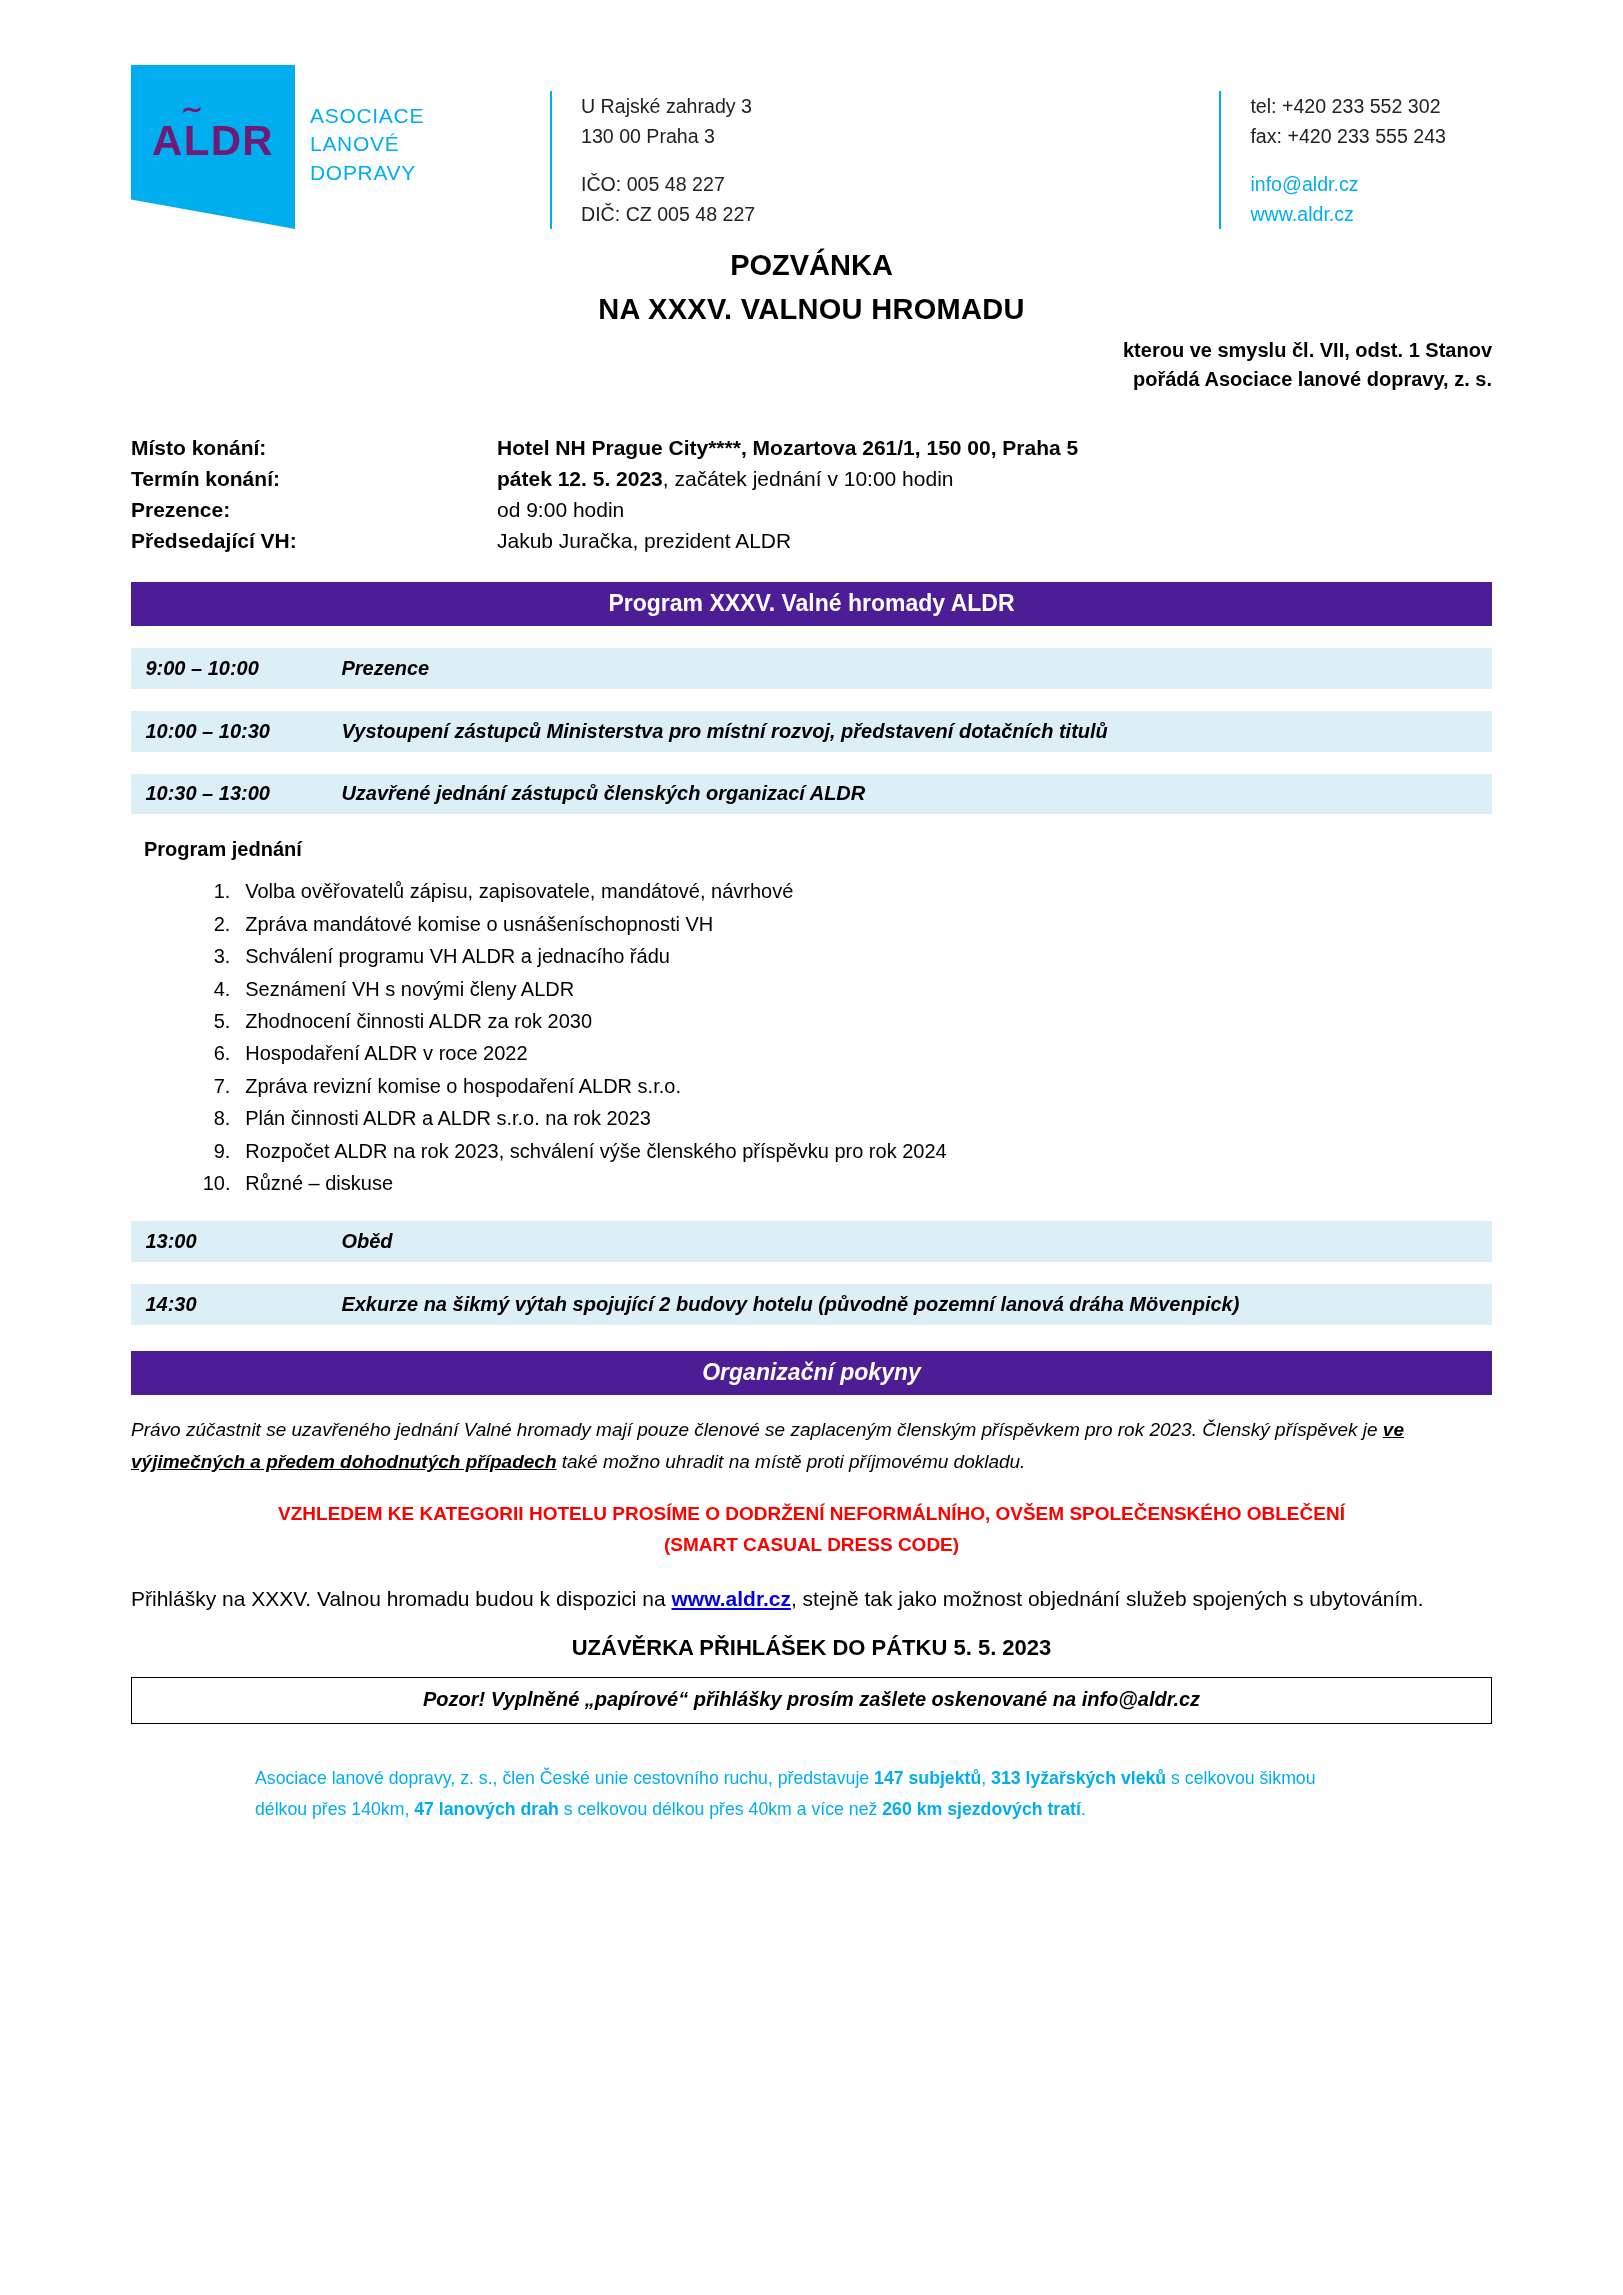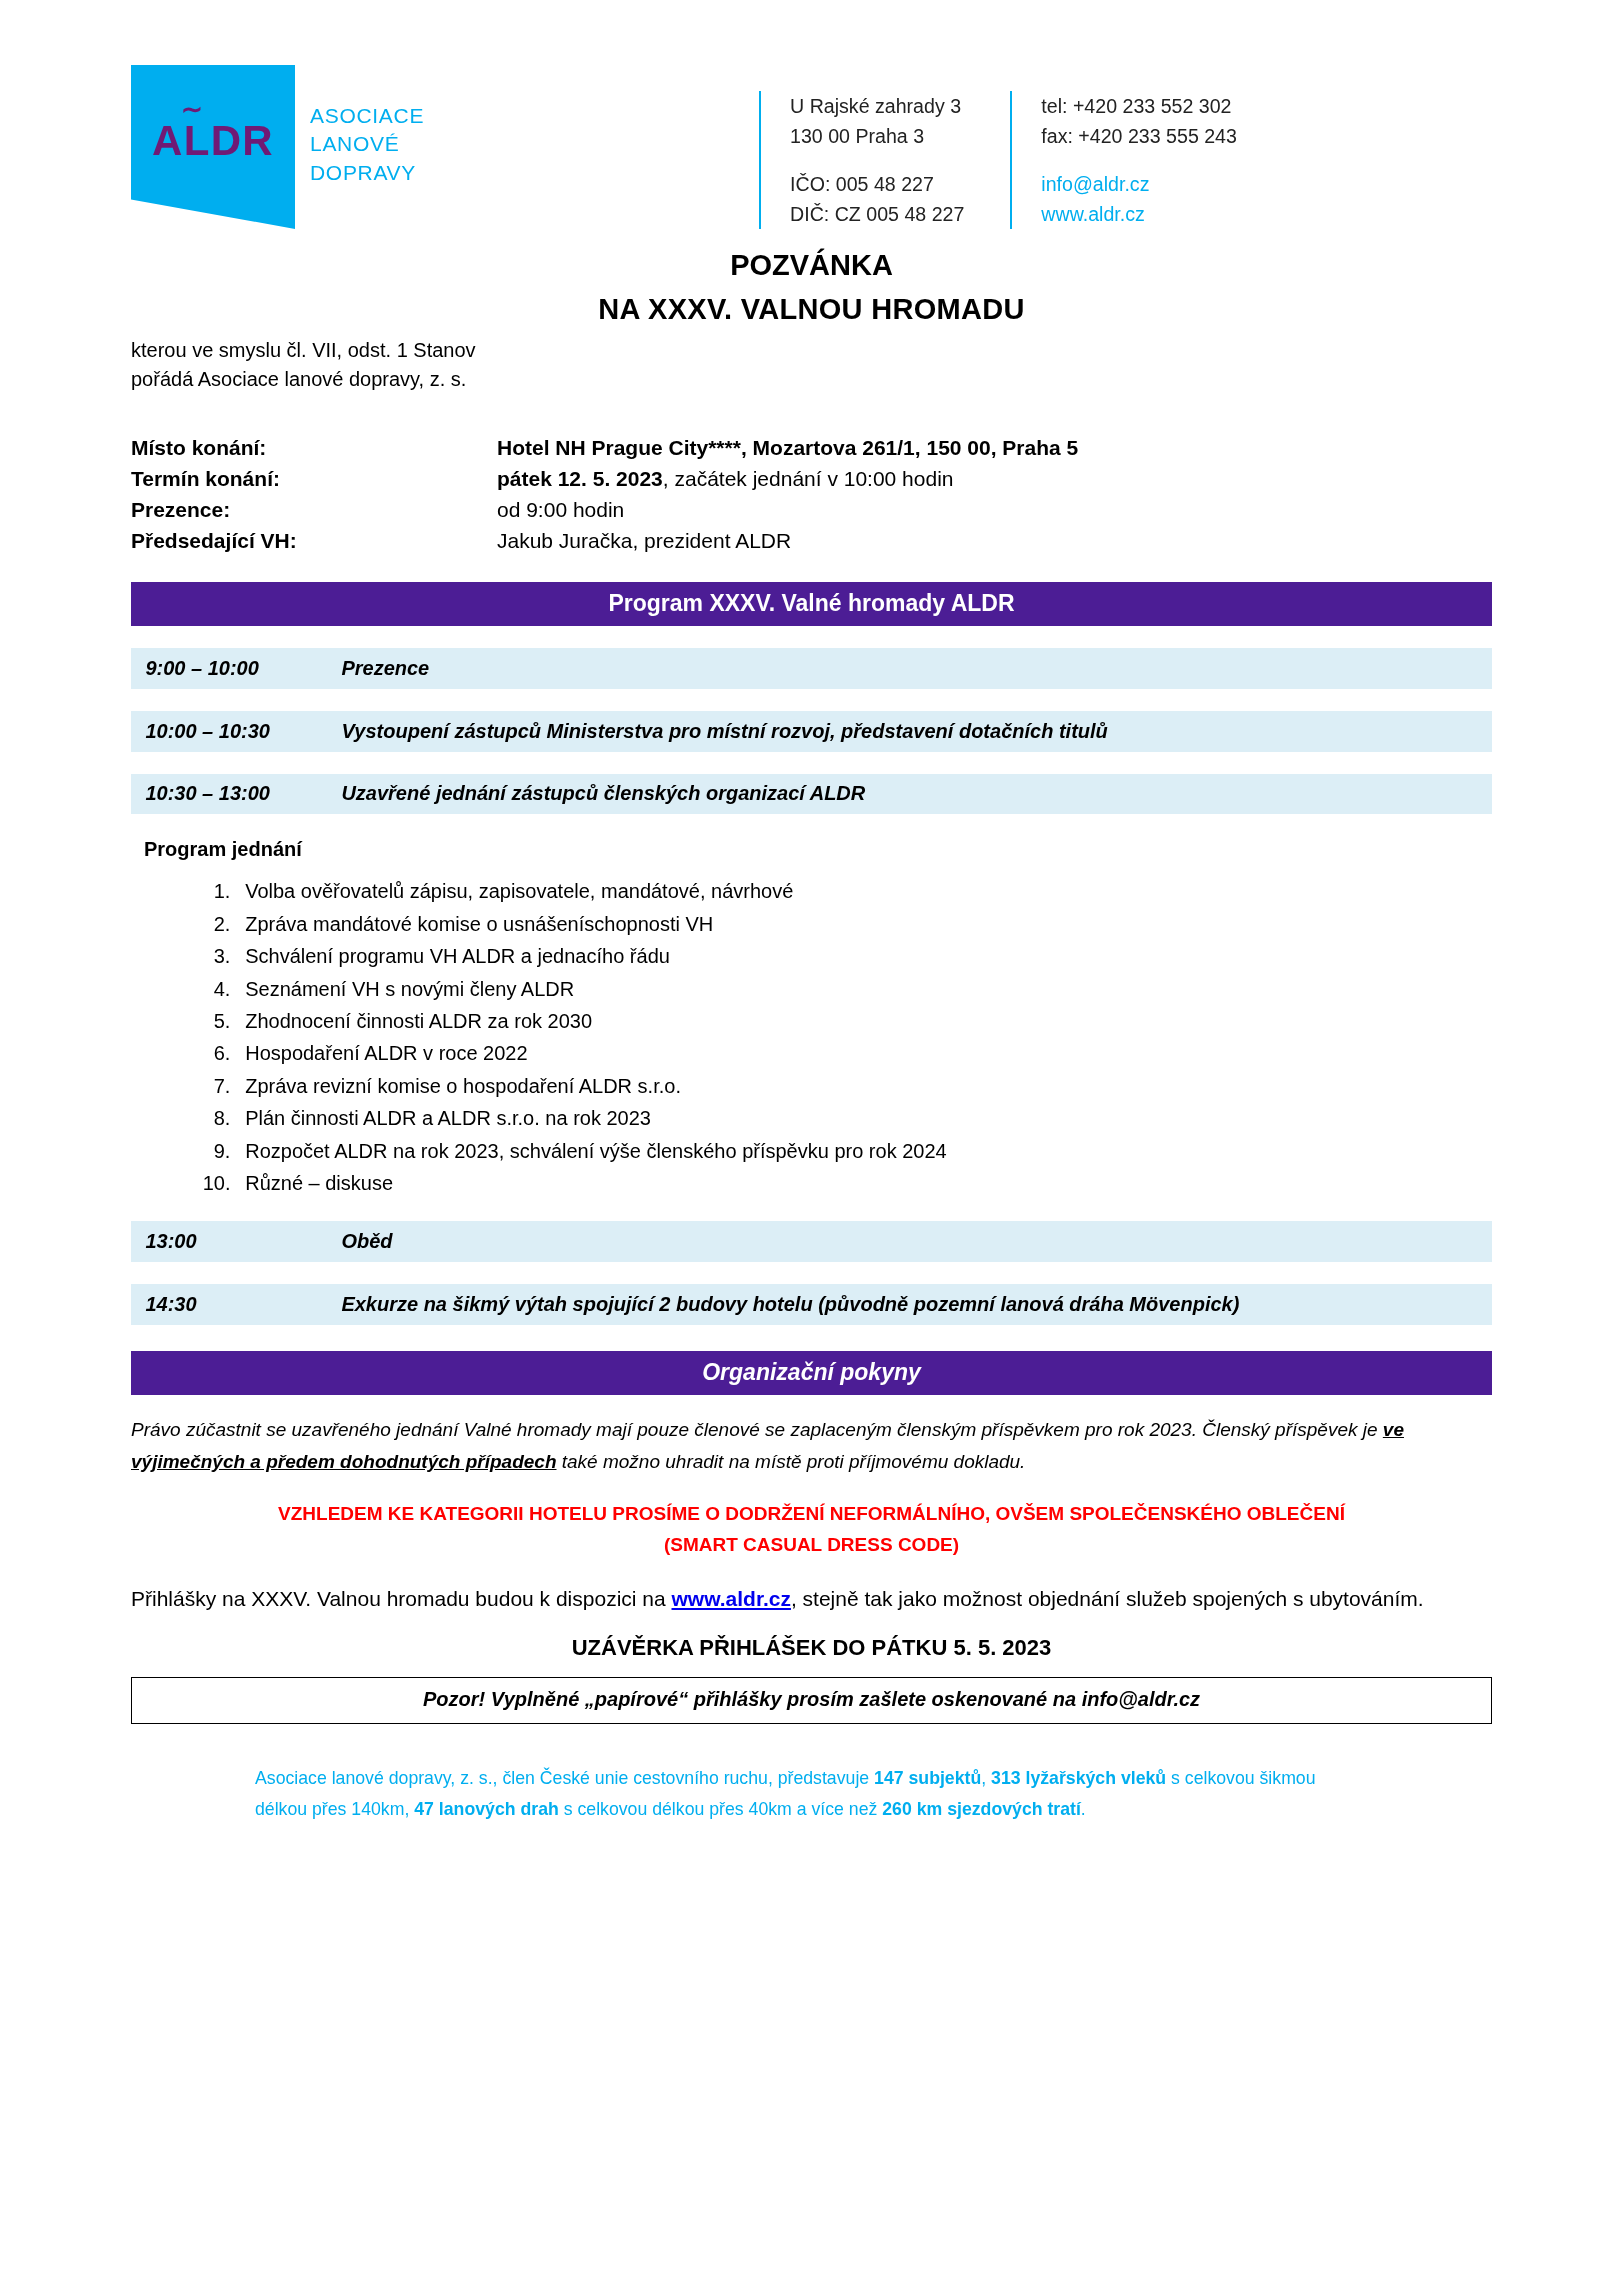--- a/index.html
+++ b/index.html
@@ -64,21 +64,21 @@
     margin-top: 37px;
     color: #00AEEF;
     font-size: 21px;
     line-height: 1.35;
     letter-spacing: 0.7px;
   }
   .contact-cols {
     display: flex;
     margin-top: 26px;
     flex: 1 1 auto;
-    justify-content: center;
+    justify-content: space-between;
   }
   .contact-col {
     padding-left: 29px;
     border-left: 2px solid #00AEEF;
     margin-right: 46px;
     font-size: 19.6px;
     line-height: 1.55;
   }
   .contact-col.dark { color: #222222; }
   .contact-col .gap { height: 17px; }
@@ -91,24 +91,25 @@
     margin-top: 9.2px;
   }
   .title2 {
     text-align: center;
     font-size: 29px;
     font-weight: bold;
     margin-top: 10.5px;
     letter-spacing: 0.3px;
   }
   .subtitle {
-    text-align: left;
+    text-align: right;
     font-size: 20px;
     margin-top: 10.5px;
     line-height: 1.45;
+    font-weight: bold;
   }
 
   
   .info {
     margin-top: 38px;
     margin-left: 0px;
   }
   .info-row {
     display: flex;
     font-size: 21px;

